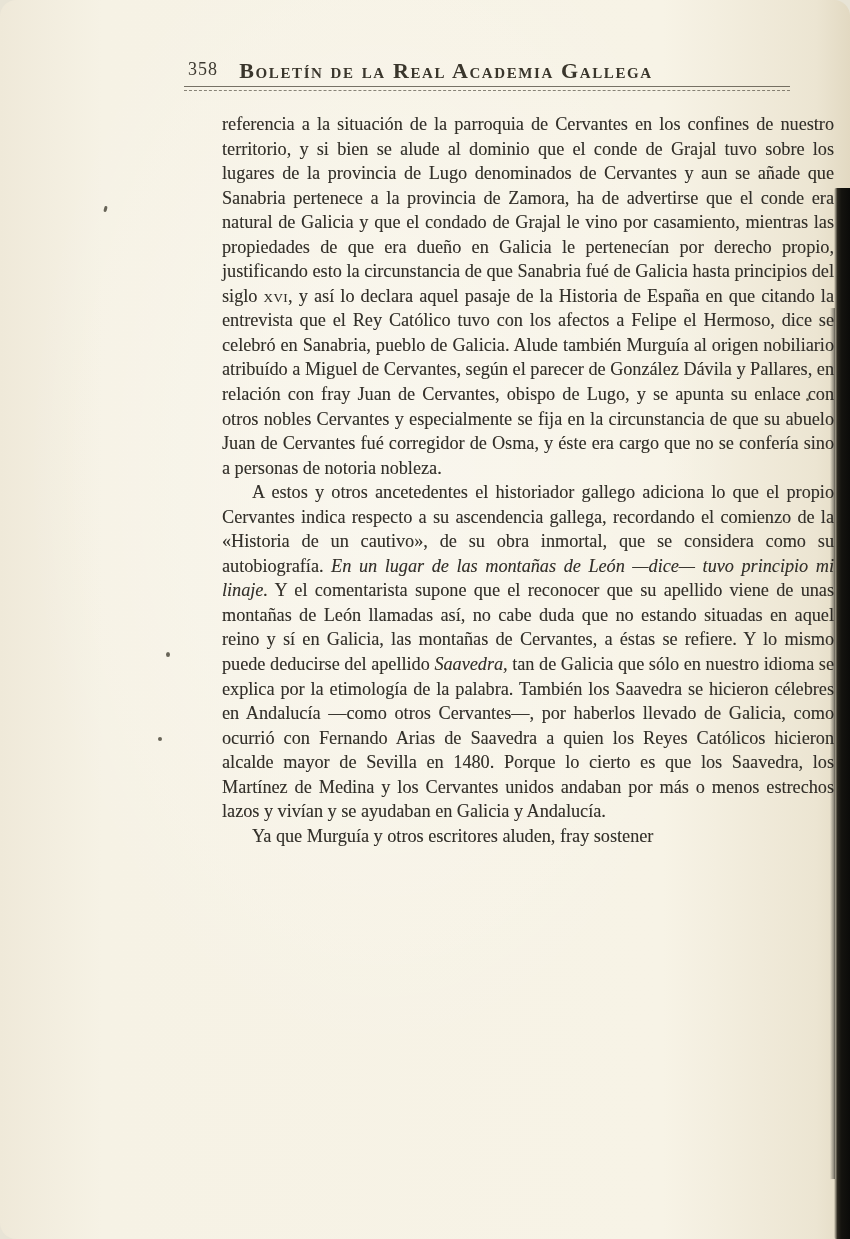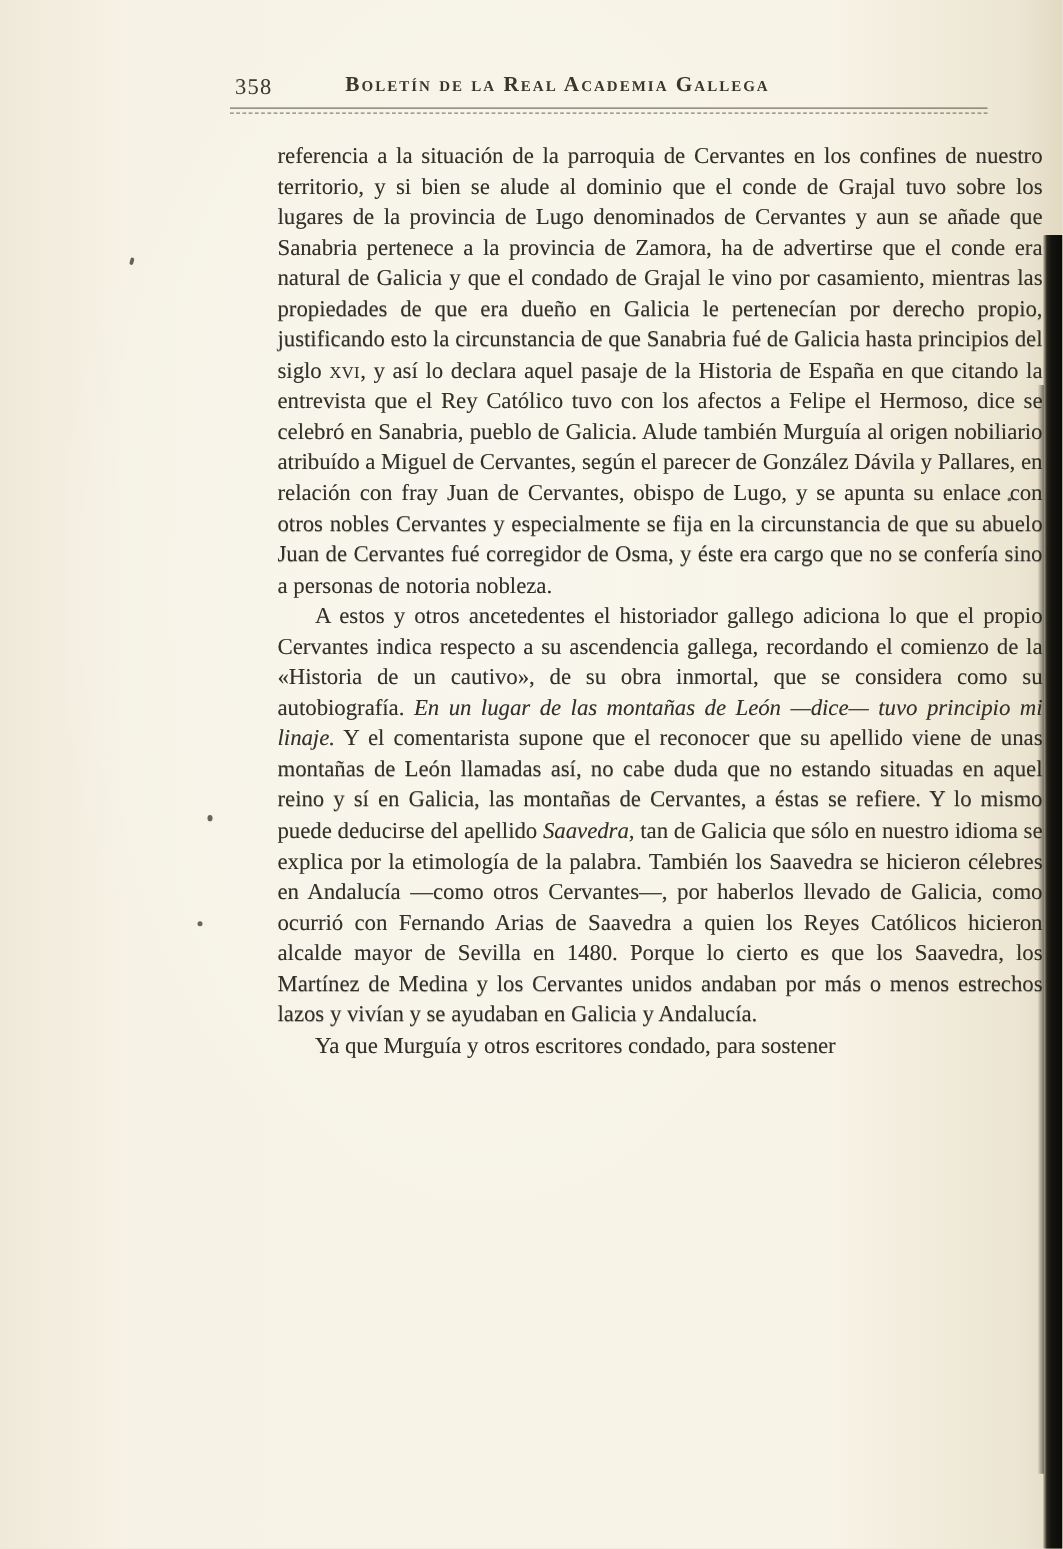--- a/index.html
+++ b/index.html
@@ -14,20 +14,21 @@
     font-family: "Liberation Serif", "DejaVu Serif", serif;
   }
   .page {
     position: relative;
     width: 850px;
     height: 1239px;
     background:
       radial-gradient(ellipse at 45% 38%, rgba(255,255,255,0.35) 0%, rgba(255,255,255,0) 55%),
       linear-gradient(to right, #efe9d9 0%, #f6f2e5 12%, #f7f3e6 78%, #ece5d2 96%, #e2d9c2 100%);
     color: var(--ink, #35322b);
+    border-radius: 16px;
   }
   
   .edge-shadow {
     position: absolute;
     top: 188px;
     right: 0;
     bottom: 0;
     width: 16px;
     background: linear-gradient(to left,
       #0b0b09 0%, #14130f 55%, #2b281f 78%, rgba(43,40,31,0) 100%);
@@ -59,21 +60,21 @@
     color: #3c382f;
   }
   .header-title {
     position: absolute;
     left: 0;
     right: 80px;
     top: 0;
     text-align: center;
     font-variant: small-caps;
     font-weight: bold;
-    font-size: 17px;
+    font-size: 22px;
     letter-spacing: 1.6px;
     color: #3a362c;
     white-space: nowrap;
   }
   .header-rules {
     position: absolute;
     top: 86px;
     left: 184px;
     width: 606px;
   }
@@ -133,21 +134,21 @@
   </div>
 
   <div class="header-rules">
     <hr class="rule-solid">
     <hr class="rule-dashed">
   </div>
 
   <div class="text-block">
       <p class="para"><span class="run-normal">referencia a la situación de la parroquia de Cervantes en los confines de nuestro territorio, y si bien se alude al dominio que el conde de Grajal tuvo sobre los lugares de la provincia de Lugo denominados de Cervantes y aun se añade que Sanabria pertenece a la provincia de Zamora, ha de advertirse que el conde era natural de Galicia y que el condado de Grajal le vino por casamiento, mientras las propiedades de que era dueño en Galicia le pertenecían por derecho propio, justificando esto la circunstancia de que Sanabria fué de Galicia hasta principios del siglo </span><span class="run-smallcaps">xvi</span><span class="run-normal">, y así lo declara aquel pasaje de la Historia de España en que citando la entrevista que el Rey Católico tuvo con los afectos a Felipe el Hermoso, dice se celebró en Sanabria, pueblo de Galicia. Alude también Murguía al origen nobiliario atribuído a Miguel de Cervantes, según el parecer de González Dávila y Pallares, en relación con fray Juan de Cervantes, obispo de Lugo, y se apunta su enlace con otros nobles Cervantes y especialmente se fija en la circunstancia de que su abuelo Juan de Cervantes fué corregidor de Osma, y éste era cargo que no se confería sino a personas de notoria nobleza.</span></p>
       <p class="para indent"><span class="run-normal">A estos y otros ancetedentes el historiador gallego adiciona lo que el propio Cervantes indica respecto a su ascendencia gallega, recordando el comienzo de la «Historia de un cautivo», de su obra inmortal, que se considera como su autobiografía. </span><span class="run-italic">En un lugar de las montañas de León —dice— tuvo principio mi linaje.</span><span class="run-normal"> Y el comentarista supone que el reconocer que su apellido viene de unas montañas de León llamadas así, no cabe duda que no estando situadas en aquel reino y sí en Galicia, las montañas de Cervantes, a éstas se refiere. Y lo mismo puede deducirse del apellido </span><span class="run-italic">Saavedra,</span><span class="run-normal"> tan de Galicia que sólo en nuestro idioma se explica por la etimología de la palabra. También los Saavedra se hicieron célebres en Andalucía —como otros Cervantes—, por haberlos llevado de Galicia, como ocurrió con Fernando Arias de Saavedra a quien los Reyes Católicos hicieron alcalde mayor de Sevilla en 1480. Porque lo cierto es que los Saavedra, los Martínez de Medina y los Cervantes unidos andaban por más o menos estrechos lazos y vivían y se ayudaban en Galicia y Andalucía.</span></p>
-      <p class="para indent"><span class="run-normal">Ya que Murguía y otros escritores condado, para sostener</span></p>
+      <p class="para indent"><span class="run-normal">Ya que Murguía y otros escritores aluden, fray sostener</span></p>
     </div>
 
   <div class="edge-shadow"></div>
 
   <span class="speck s1"></span>
   <span class="speck s2"></span>
   <span class="speck s3"></span>
   <span class="speck s4"></span>
 
 </div>

